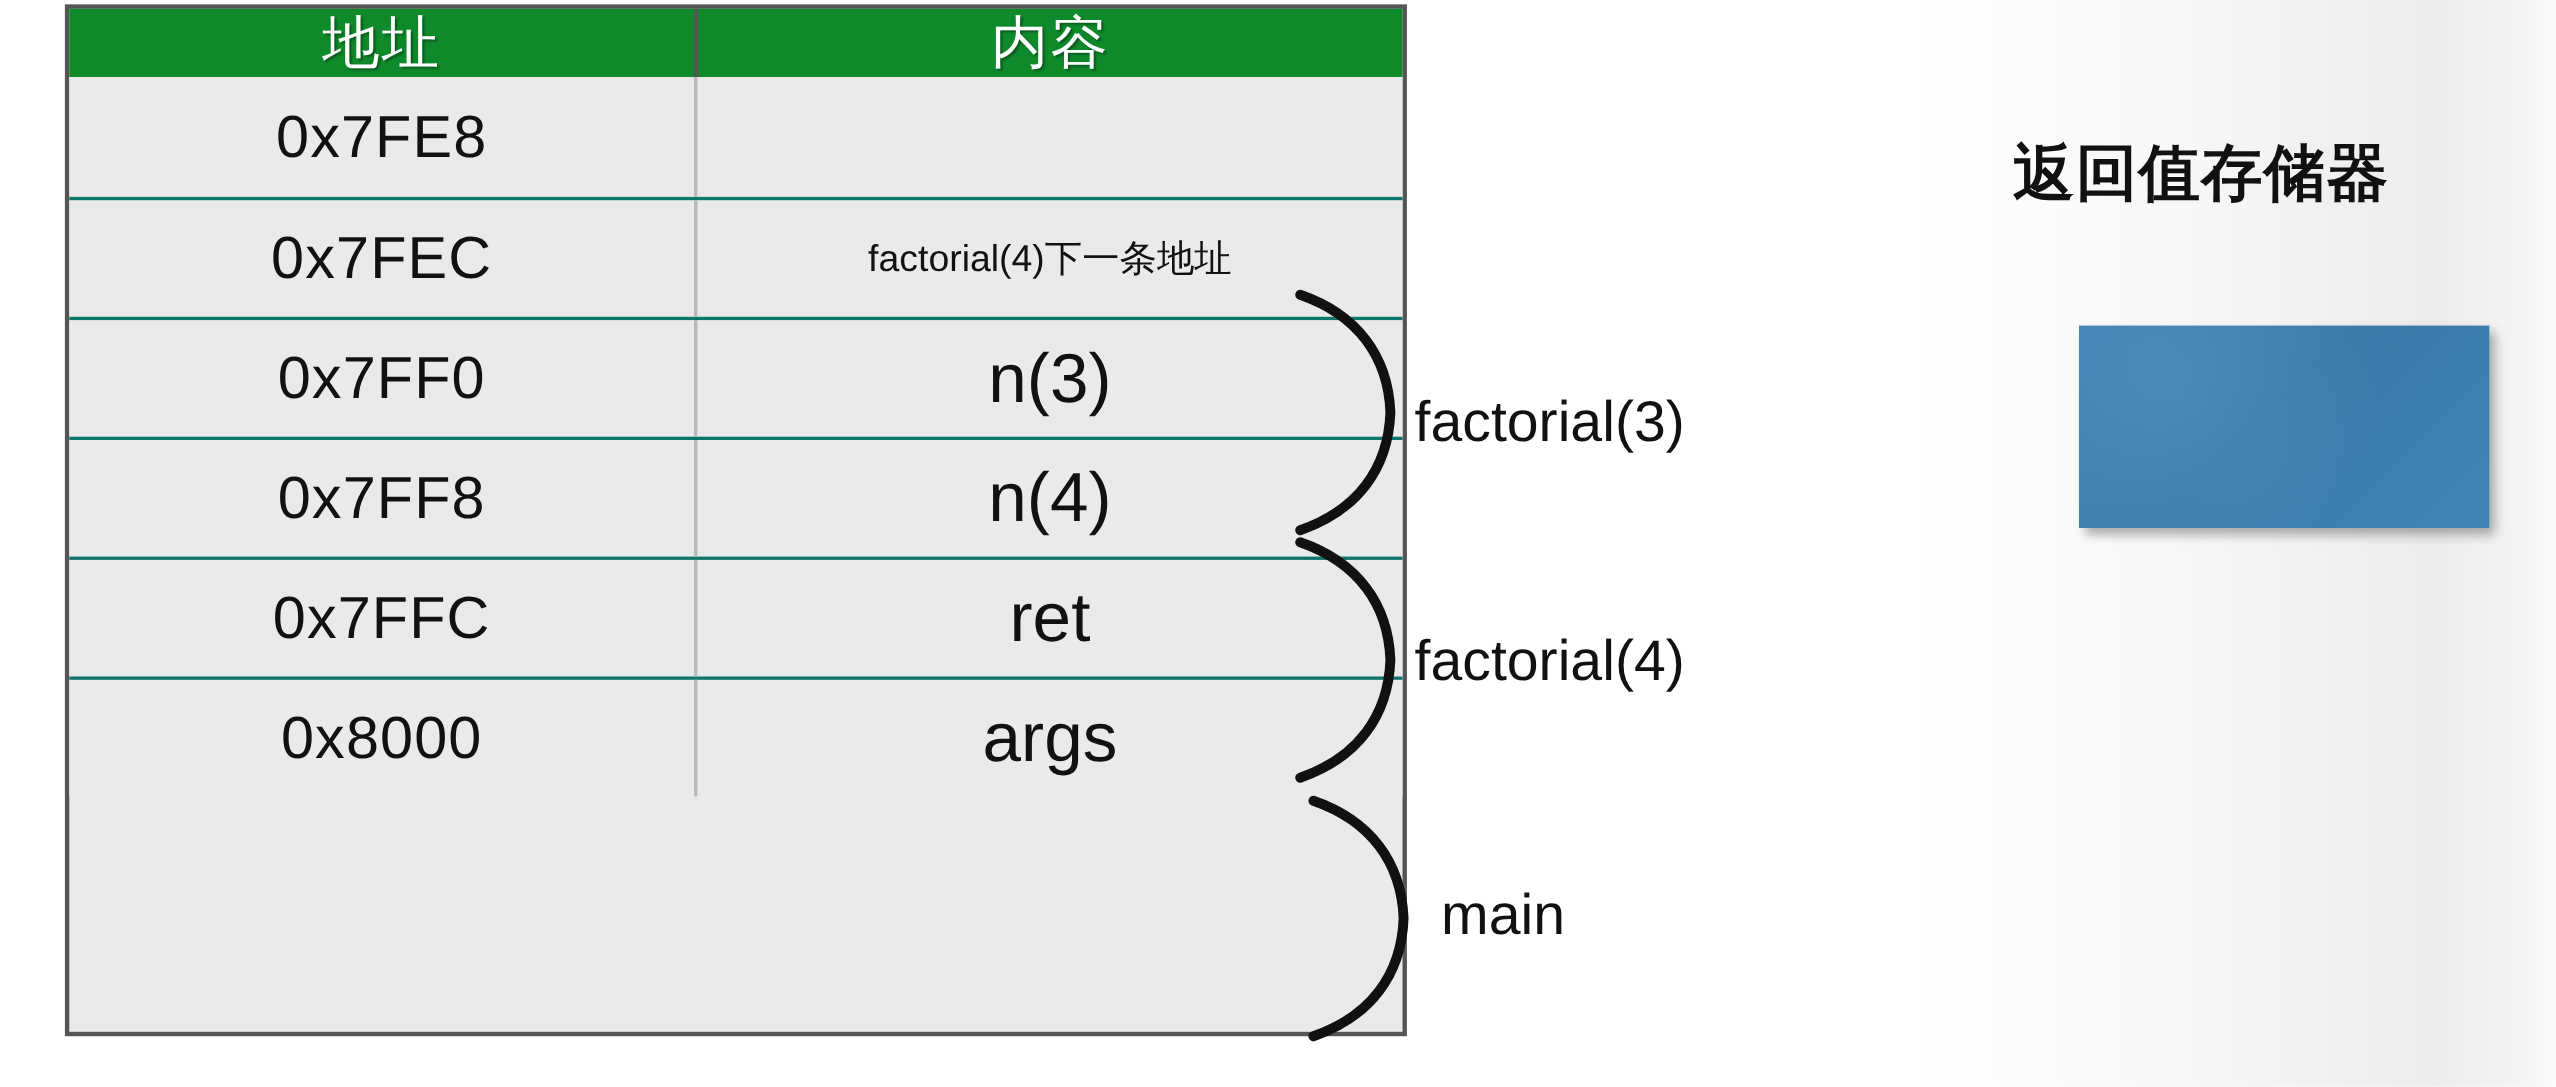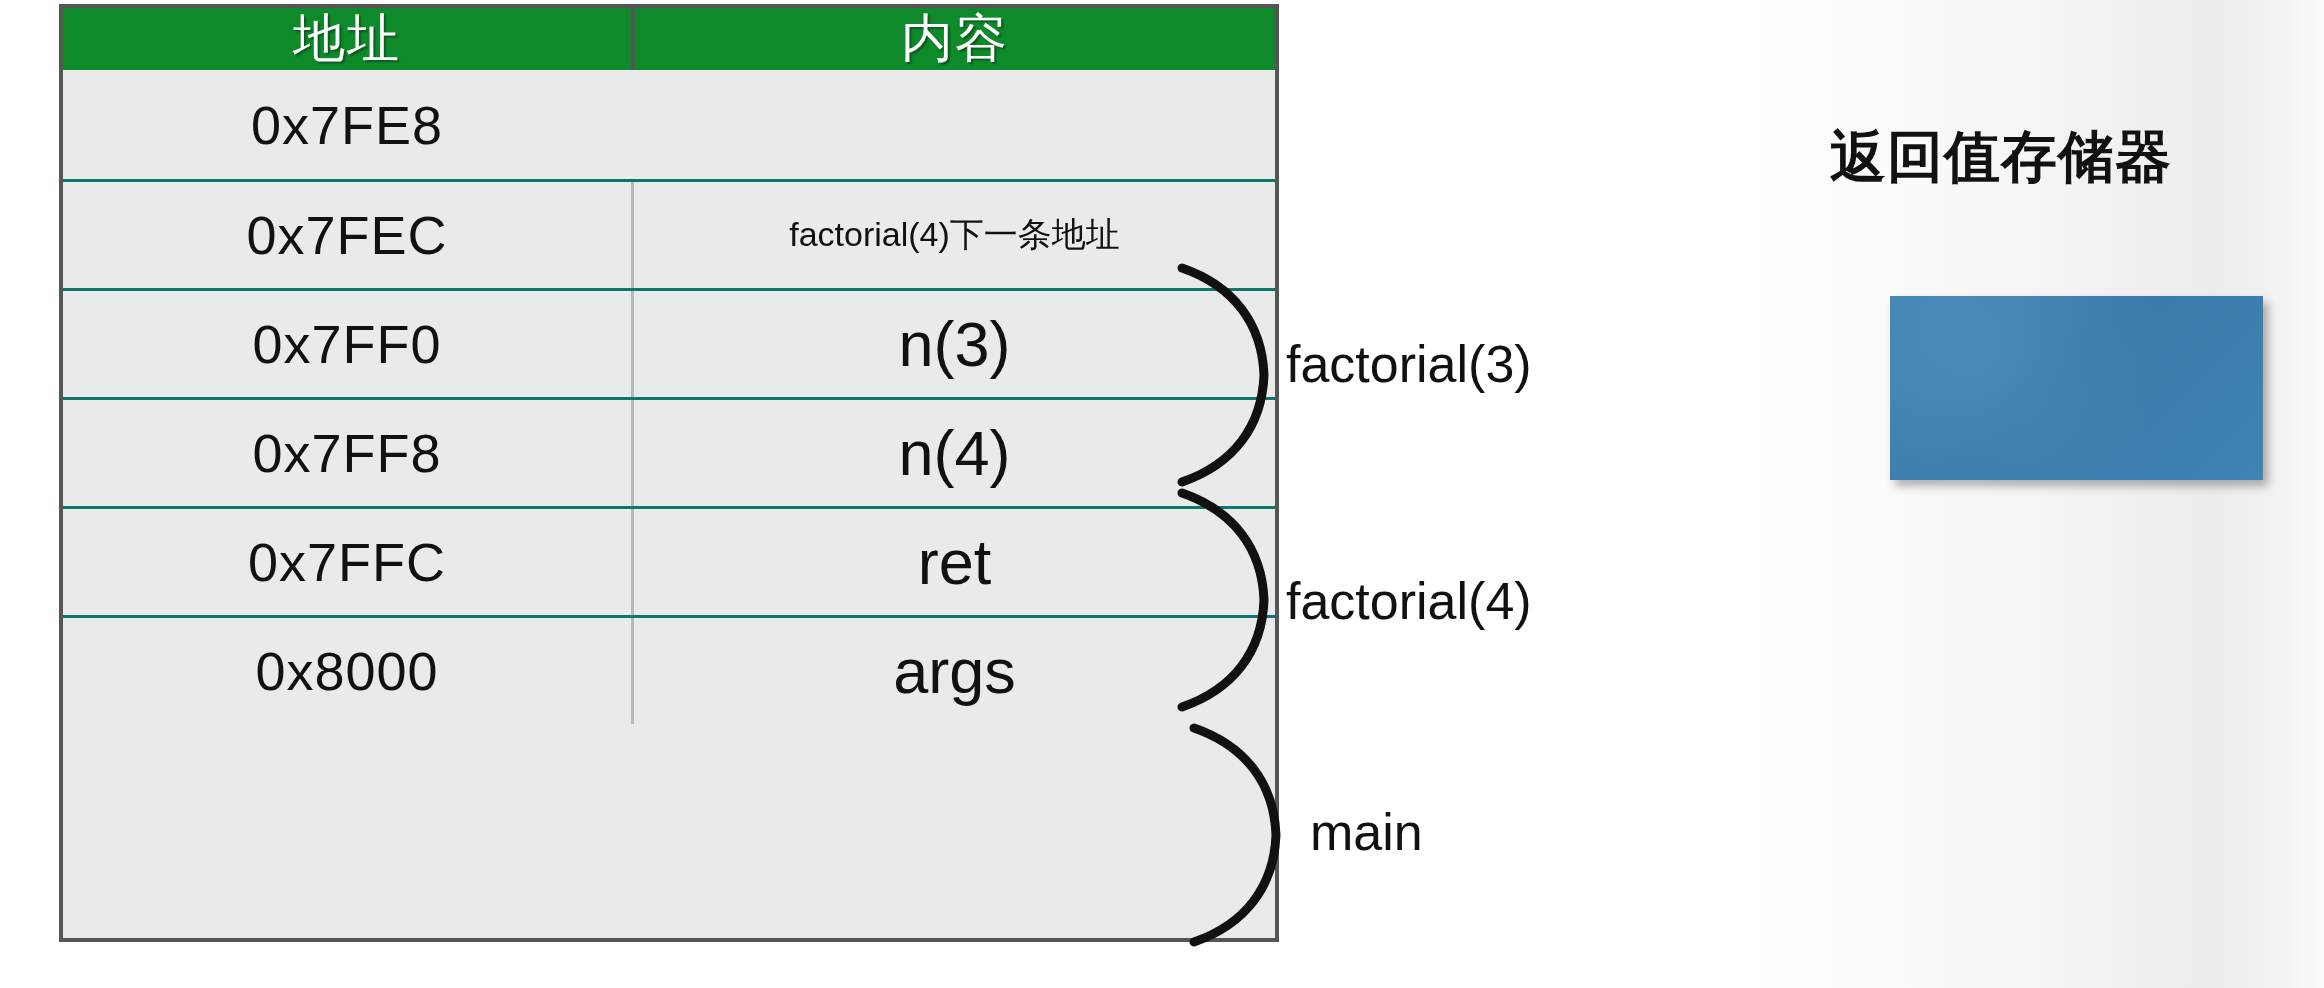--- a/index.html
+++ b/index.html
@@ -51,21 +51,20 @@
     height: 62px;
     background: #0E8A2B;
   }
   .trow.body {
     height: 109px;
     border-top: 3px solid #0f766e;
     background: #EAEAEA;
   }
   .trow.body.first {
     border-top: 0;
-    align-items: center;
   }
   .cell-addr {
     width: 568px;
     box-sizing: border-box;
     display: flex;
     align-items: center;
     justify-content: center;
     overflow: hidden;
   }
   .cell-val {
@@ -222,21 +221,21 @@
       <span class="val-text">args</span>
     </div>
   </div>
 
 </div>
 
 <div class="brace-group" style="left:1178px; top:262px; width:120px; height:226px;">
   <svg width="120" height="226" viewBox="0 0 120 226" fill="none">
     <path d="M4 6 C 56 24, 84 62, 86 113 C 84 164, 56 202, 4 220" stroke="#111111" stroke-width="9" stroke-linecap="round" fill="none"></path>
   </svg>
-  <span class="brace-label" style="left:108px; top:72px;">factorial(3)</span>
+  <span class="brace-label" style="left:108px; top:92px;">factorial(3)</span>
 </div>
 
 <div class="brace-group" style="left:1178px; top:487px; width:120px; height:226px;">
   <svg width="120" height="226" viewBox="0 0 120 226" fill="none">
     <path d="M4 6 C 56 24, 84 62, 86 113 C 84 164, 56 202, 4 220" stroke="#111111" stroke-width="9" stroke-linecap="round" fill="none"></path>
   </svg>
   <span class="brace-label" style="left:108px; top:84px;">factorial(4)</span>
 </div>
 
 <div class="brace-group" style="left:1190px; top:722px; width:120px; height:226px;">

